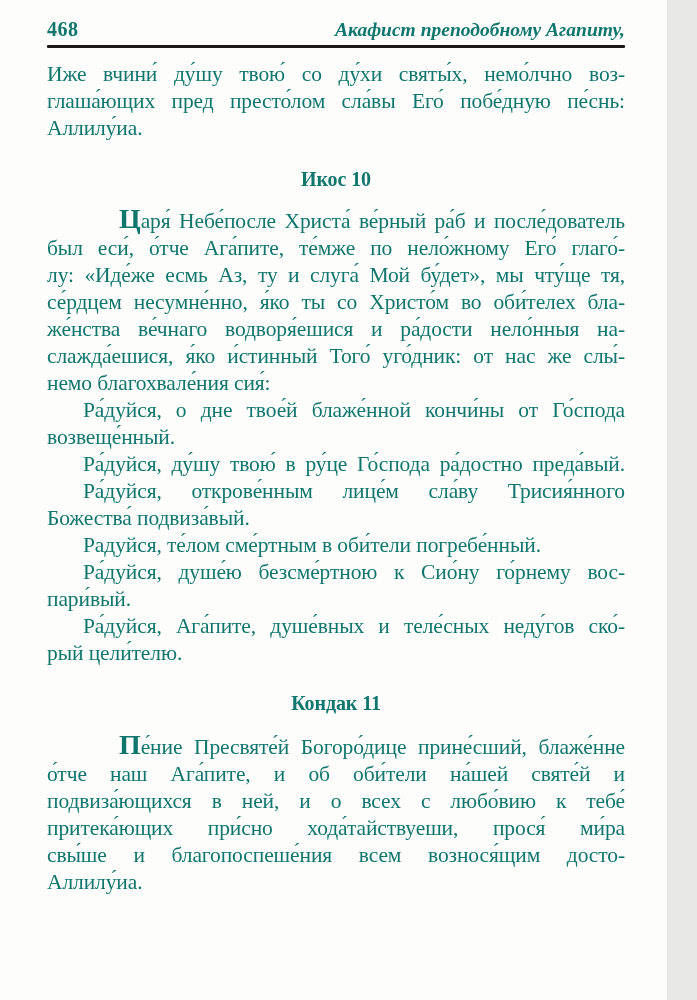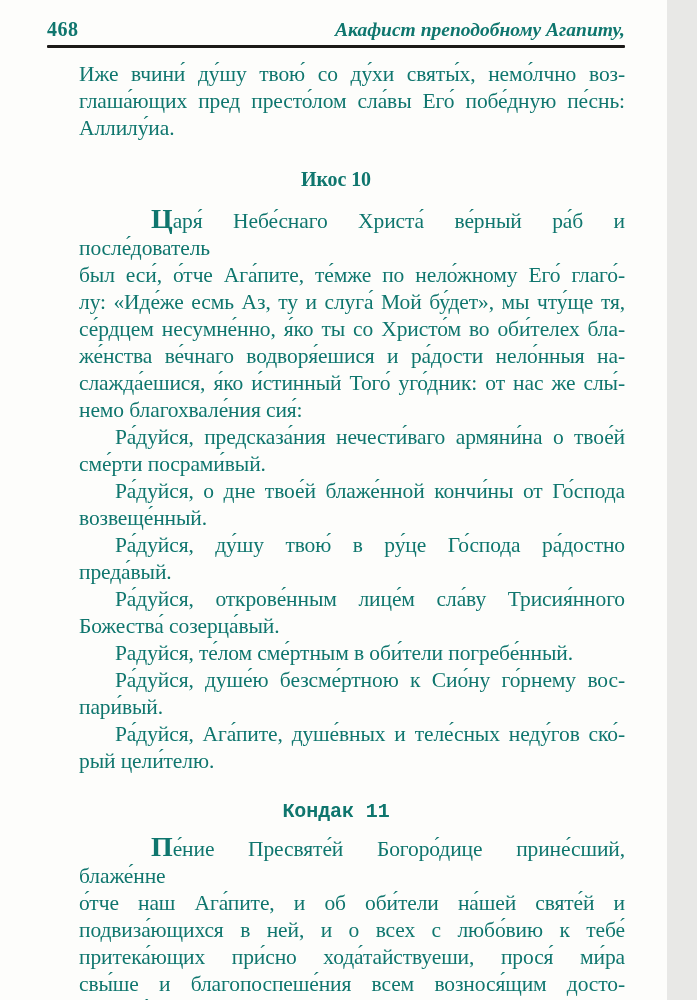--- a/index.html
+++ b/index.html
@@ -18,26 +18,26 @@
     margin:0 42px 0 47px; padding-top:18px;
   }
   .page-number { font-size:20px; font-weight:bold; letter-spacing:0.5px; }
   .running-title { font-size:19.5px; font-weight:bold; font-style:italic; }
   .header-rule { height:3px; background:#1c1a18; margin:4px 42px 0 47px; border-radius:1px; }
   .content {
     margin:13px 42px 0 47px;
     font-size:21.5px; line-height:27px;
     letter-spacing:-0.1px;
   }
-  .ln { min-height:27px;margin-left:32px; }
+  .ln { min-height:27px; }
   .j { text-align:justify; text-align-last:justify; }
   .ind { text-indent:36px; }
   .heading { text-align:center; font-weight:bold; font-size:20px; }
   .heading.h-ikos { margin:24px 0 15px;font-family:Liberation Serif, serif; }
-  .heading.h-kondak { margin:23px 0 11px;font-family:Liberation Mono, monospace; }
+  .heading.h-kondak { margin:23px 0 17px; }
   .initial {
     display:inline-block;
     font-weight:bold; font-size:1.3em; line-height:.75;
   }
 </style>
 </head>
 <body>
 
 <div class="page">
 
@@ -51,43 +51,39 @@
 
     <div>
       <div class="ln j">Иже вчини́ ду́шу твою́ со ду́хи святы́х, немо́лчно воз-</div>
       <div class="ln j">глаша́ющих пред престо́лом сла́вы Его́ побе́дную пе́снь:</div>
       <div class="ln">Аллилу́иа.</div>
     </div>
 
     <div class="heading h-ikos">Икос 10</div>
 
     <div>
-      <div class="ln j ind"><span class="initial">Ц</span><span>аря́ Небе́снаго Христа́ ве́рный ра́б и после́дователь</span></div>
+      <div class="ln j ind"><span class="initial">Ц</span><span>аря́ Небе́после Христа́ ве́рный ра́б и после́дователь</span></div>
       <div class="ln j">был еси́, о́тче Ага́пите, те́мже по нело́жному Его́ глаго́-</div>
       <div class="ln j">лу: «Иде́же есмь Аз, ту и слуга́ Мой бу́дет», мы чту́ще тя,</div>
       <div class="ln j">се́рдцем несумне́нно, я́ко ты со Христо́м во оби́телех бла-</div>
       <div class="ln j">же́нства ве́чнаго водворя́ешися и ра́дости нело́нныя на-</div>
       <div class="ln j">слажда́ешися, я́ко и́стинный Того́ уго́дник: от нас же слы́-</div>
       <div class="ln">немо благохвале́ния сия́:</div>
     </div>
 
     <div>
-      <div class="ln j ind">Ра́дуйся, предсказа́ния нечести́ваго армяни́на о твое́й</div>
-      <div class="ln">сме́рти посрами́вый.</div>
-    </div>
-    <div>
       <div class="ln j ind">Ра́дуйся, о дне твое́й блаже́нной кончи́ны от Го́спода</div>
       <div class="ln">возвеще́нный.</div>
     </div>
     <div>
       <div class="ln j ind">Ра́дуйся, ду́шу твою́ в ру́це Го́спода ра́достно преда́вый.</div>
     </div>
     <div>
       <div class="ln j ind">Ра́дуйся, открове́нным лице́м сла́ву Трисия́нного</div>
-      <div class="ln">Божества́ созерца́вый.</div>
+      <div class="ln">Божества́ подвиза́вый.</div>
     </div>
     <div>
       <div class="ln ind">Радуйся, те́лом сме́ртным в оби́тели погребе́нный.</div>
     </div>
     <div>
       <div class="ln j ind">Ра́дуйся, душе́ю безсме́ртною к Сио́ну го́рнему вос-</div>
       <div class="ln">пари́вый.</div>
     </div>
     <div>
       <div class="ln j ind">Ра́дуйся, Ага́пите, душе́вных и теле́сных неду́гов ско́-</div>

